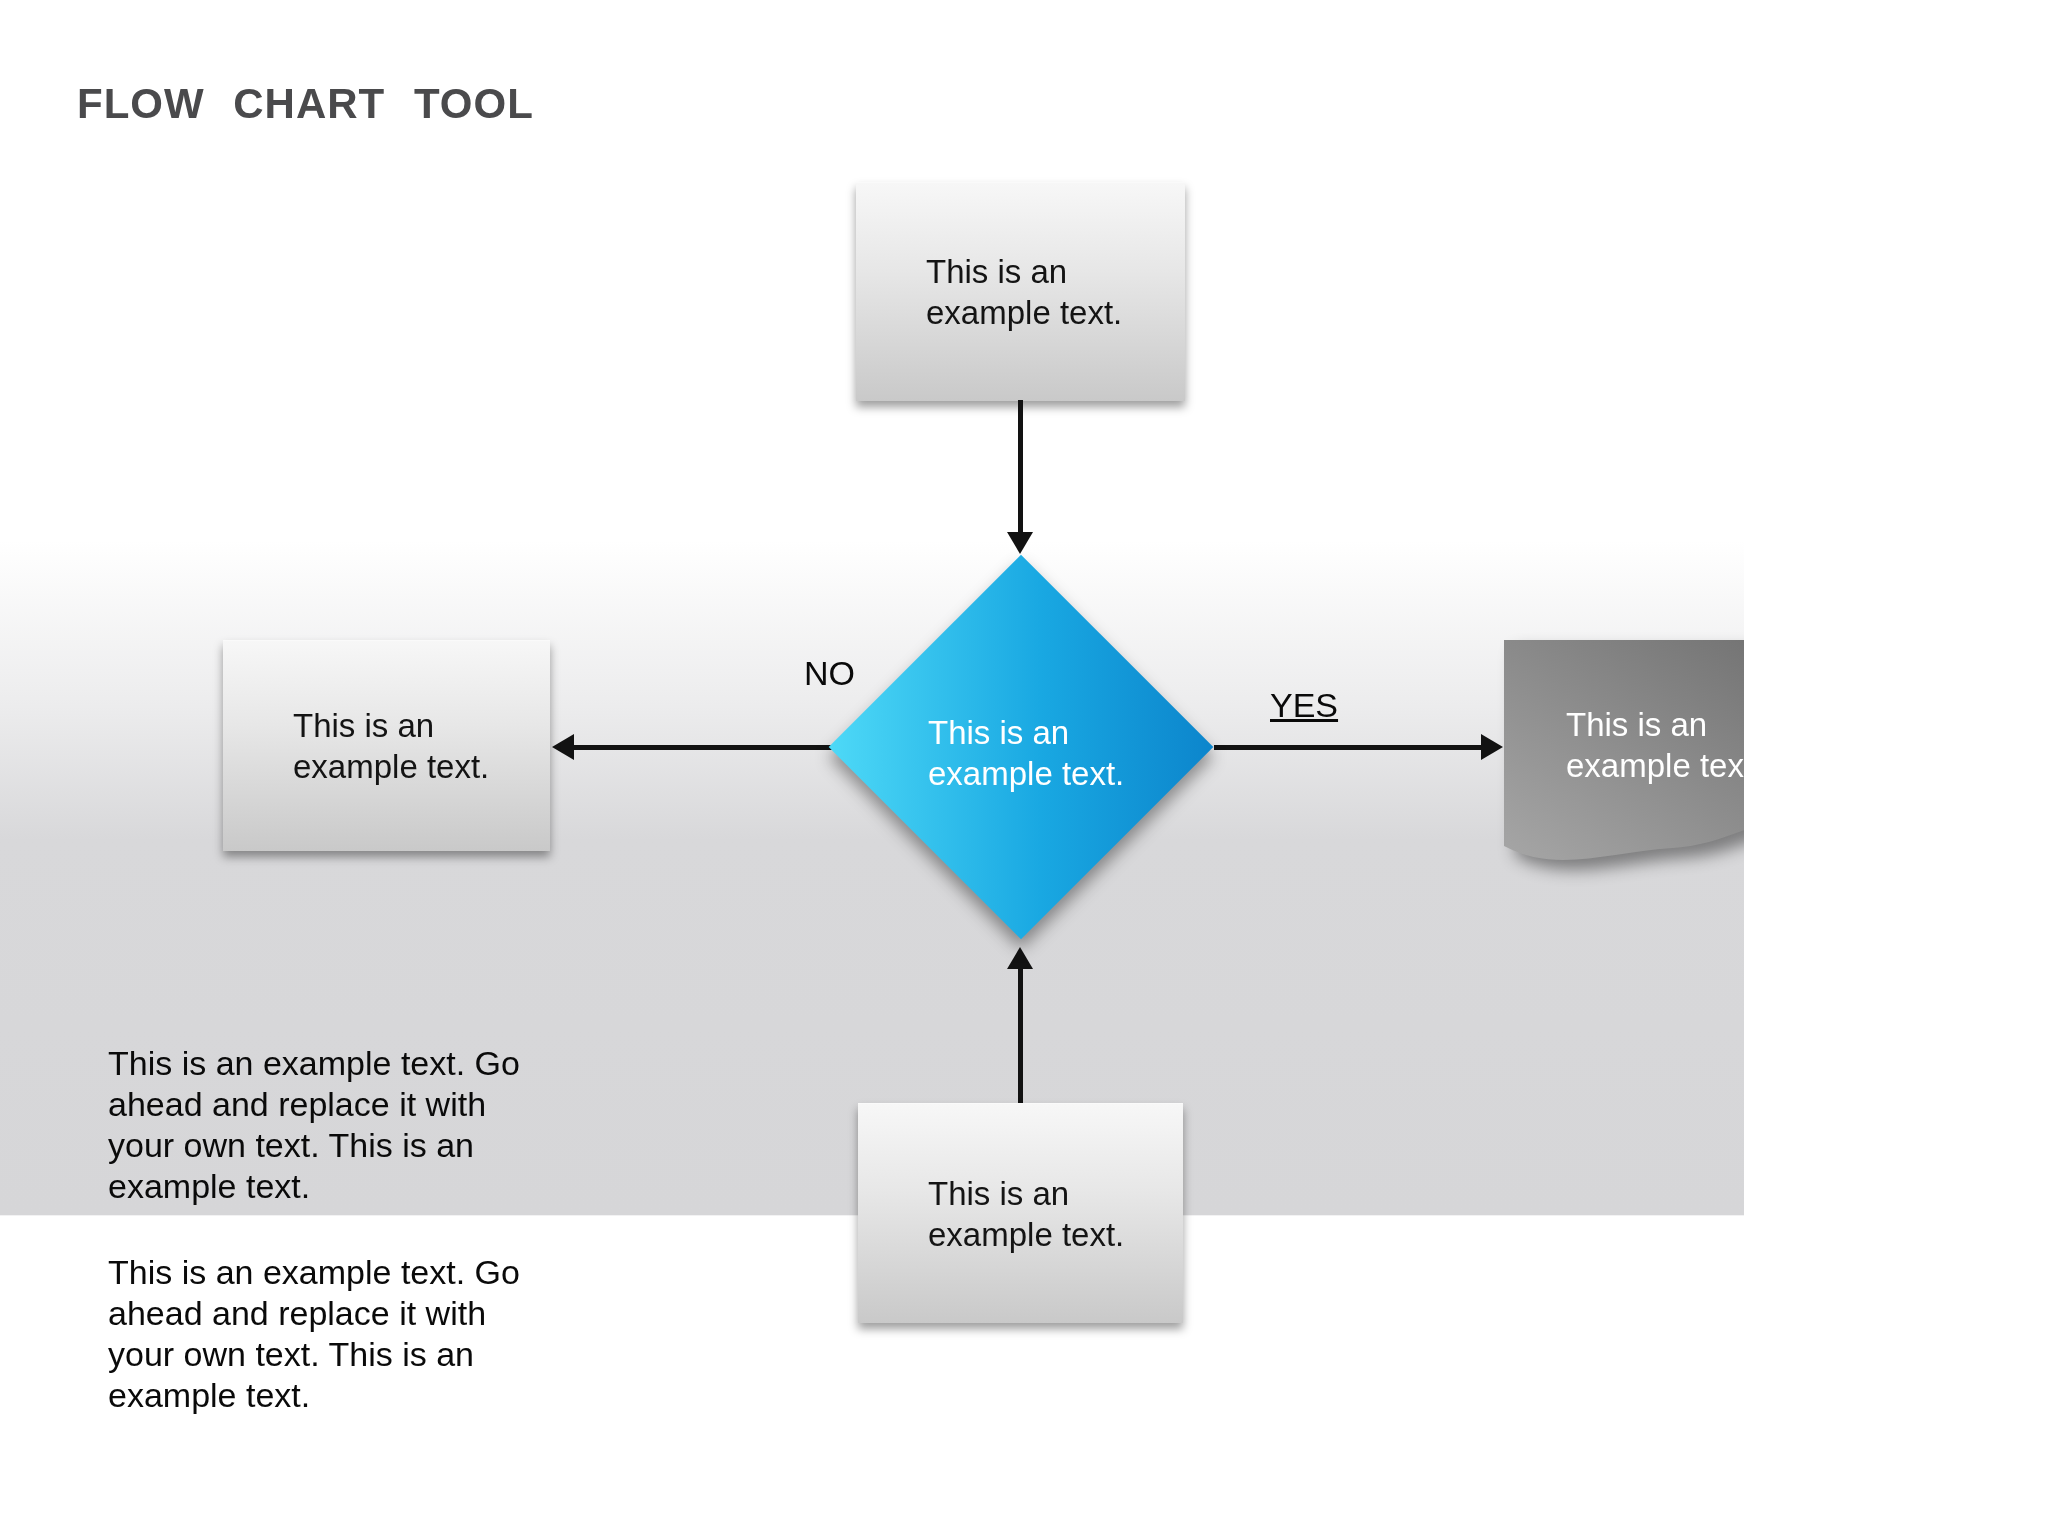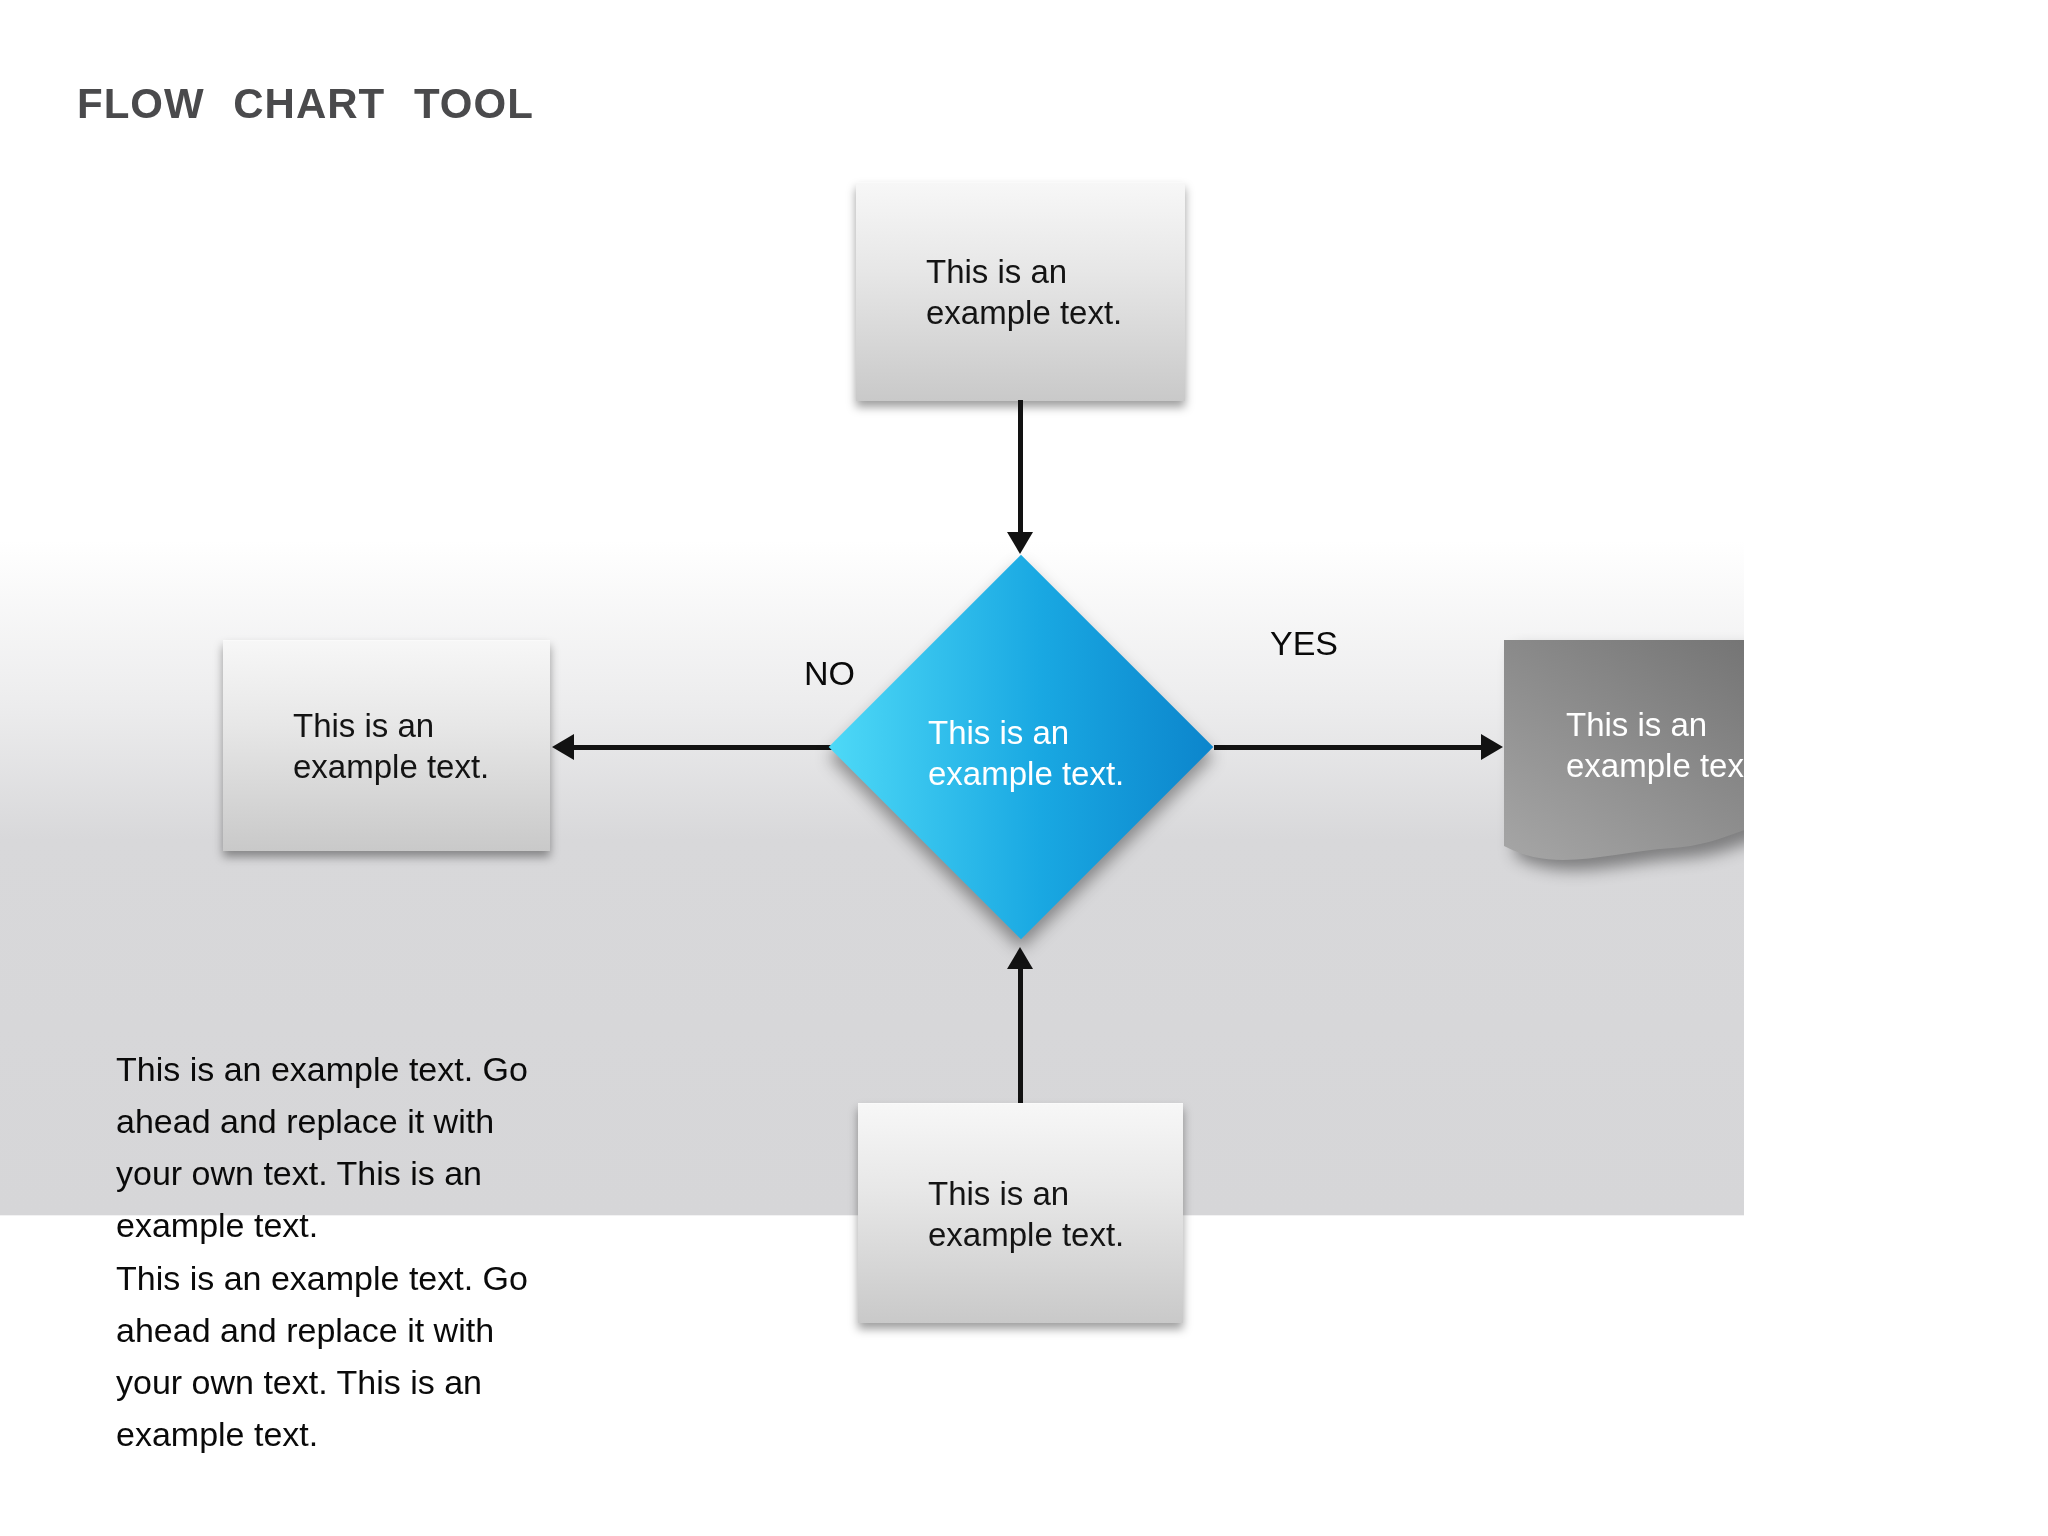--- a/index.html
+++ b/index.html
@@ -60,25 +60,25 @@
   .arrow-line-v{position:absolute;width:5px;background:#121212;}
   .arrow-line-h{position:absolute;height:5px;background:#121212;}
   .arrow-head{position:absolute;width:0;height:0;border-style:solid;border-color:transparent;}
   .head-down{border-width:22px 13px 0 13px;border-top-color:#121212;}
   .head-up{border-width:0 13px 22px 13px;border-bottom-color:#121212;}
   .head-left{border-width:13px 22px 13px 0;border-right-color:#121212;}
   .head-right{border-width:13px 0 13px 22px;border-left-color:#121212;}
 
   .edge-label{position:absolute;font-size:34px;color:#0a0a0a;margin-left:42px;}
   #no-label{left:762px;top:654px;}
-  #yes-label{left:1228px;top:624px;}
+  #yes-label{left:1228px;top:686px;text-decoration:underline;}
 
   .para{
-    position:absolute;left:116px;width:460px;
-    font-size:34px;line-height:52px;color:#0a0a0a;white-space:pre-line;
+    position:absolute;left:108px;width:460px;
+    font-size:34px;line-height:41px;color:#0a0a0a;white-space:pre-line;
   }
   #para1{top:1043px;}
   #para2{top:1252px;}
 </style>
 </head>
 <body>
 
 <div class="canvas">
 
   <div class="page-title">FLOW CHART TOOL</div>

